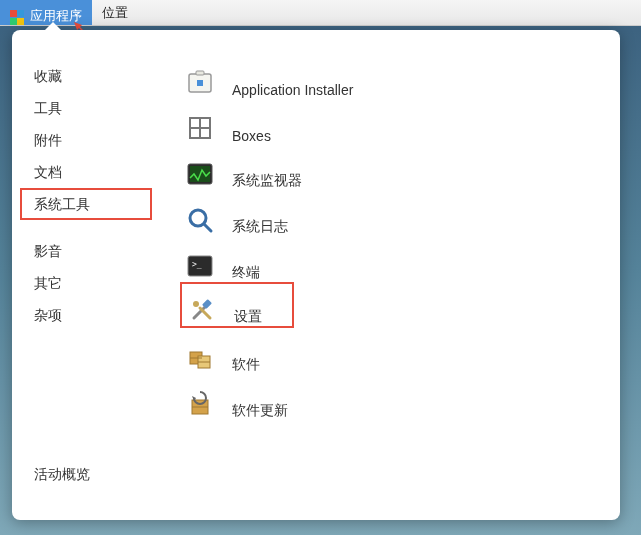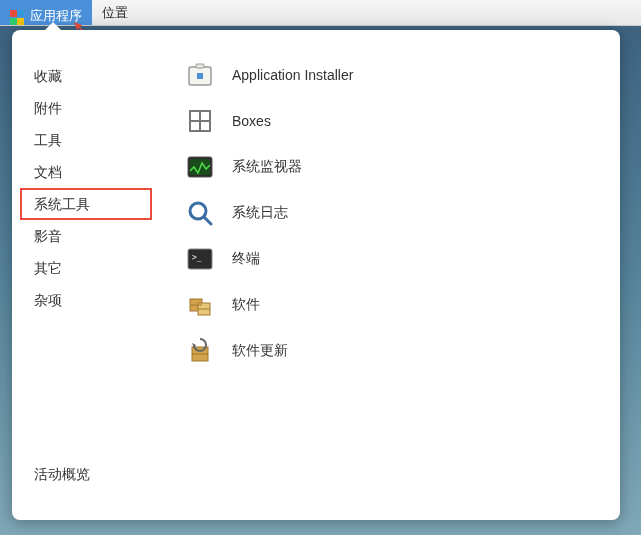--- a/index.html
+++ b/index.html
@@ -8,25 +8,25 @@
 .topbar .menu-btn.active{background:#4a90d9;color:#fff;align-items:flex-end;}
 .topbar .logo{width:15px;height:15px;margin-right:5px;display:flex;flex-wrap:wrap;}
 .topbar .logo span{width:7px;height:7px;}
 .l1{background:#e74c3c;} .l2{background:#3498db;} .l3{background:#2ecc71;} .l4{background:#f1c40f;}
 .arrow-annotation{position:absolute;top:20px;left:72px;width:30px;height:30px;pointer-events:none;}
 .arrow-annotation svg{width:100%;height:100%;}
 .dropdown{position:absolute;top:30px;left:12px;width:608px;height:490px;background:#fff;border-radius:8px;box-shadow:0 3px 15px rgba(0,0,0,0.3);display:flex;}
 .dropdown::before{content:"";position:absolute;top:-8px;left:33px;width:0;height:0;border-left:8px solid transparent;border-right:8px solid transparent;border-bottom:8px solid #fff;}
 .sidebar{width:148px;padding:30px 0 0 0;display:flex;flex-direction:column;}
 .sidebar .cat{padding:3px 0 3px 22px;font-size:14px;color:#333;cursor:pointer;line-height:26px;}
-.sidebar .cat.highlighted{border:2px solid #e74c3c;margin:0 8px 0 8px;padding:1px 0 1px 12px;}
+.sidebar .cat.highlighted{border:2px solid #e74c3c;margin:0 8px 15px 8px;padding:1px 0 1px 12px;}
 .sidebar .spacer{flex:1;}
 .sidebar .overview{padding:0 0 36px 22px;font-size:14px;color:#333;cursor:pointer;}
 .applist{flex:1;padding:22px 0 0 20px;}
-.app-row{display:flex;align-items:center;height:46px;cursor:pointer;}
+.app-row{display:flex;align-items:flex-end;height:46px;cursor:pointer;}
 .app-row.highlighted{border:2px solid #e74c3c;width:110px;height:42px;}
 .app-icon{width:32px;height:32px;margin:0 16px 0 4px;flex-shrink:0;display:flex;align-items:center;justify-content:center;}
 .app-label{font-size:14px;color:#333;}
 svg{display:block;}
 </style>
 </head>
 <body>
 
 <div class="topbar">
   <div class="menu-btn active">
@@ -46,22 +46,22 @@
 <div class="arrow-annotation">
   <svg viewBox="0 0 30 30">
       <line x1="28" y1="28" x2="6" y2="6" stroke="#e74c3c" stroke-width="1.5"></line>
       <polygon points="2,2 10,5 5,10" fill="#e74c3c"></polygon>
     </svg>
 </div>
 
 <div class="dropdown">
   <div class="sidebar">
     <div class="cat">收藏</div>
+    <div class="cat">工具</div>
     <div class="cat">附件</div>
-    <div class="cat">工具</div>
     <div class="cat">文档</div>
     <div class="cat highlighted">系统工具</div>
     <div class="cat">影音</div>
     <div class="cat">其它</div>
     <div class="cat">杂项</div>
     <div class="spacer"></div>
     <div class="overview">活动概览</div>
   </div>
 
   <div class="applist">
@@ -112,20 +112,31 @@
     <div class="app-row">
       <span class="app-icon">
         <svg width="32" height="32" viewBox="0 0 32 32">
             <rect x="4" y="6" width="24" height="20" rx="2" fill="#2b2b2b" stroke="#888"></rect>
             <text x="8" y="17" fill="#eee" font-size="8" font-family="monospace">&gt;_</text>
           </svg>
       </span>
       <span class="app-label">终端</span>
     </div>
 
+    <div class="app-row highlighted">
+      <span class="app-icon">
+        <svg width="32" height="32" viewBox="0 0 32 32">
+            <line x1="8" y1="24" x2="20" y2="12" stroke="#888" stroke-width="3" stroke-linecap="round"></line>
+            <rect x="18" y="6" width="6" height="8" rx="1" fill="#5a8fc7" transform="rotate(45 21 10)"></rect>
+            <line x1="24" y1="24" x2="14" y2="14" stroke="#c7a85a" stroke-width="3" stroke-linecap="round"></line>
+            <circle cx="10" cy="10" r="3" fill="#c7a85a"></circle>
+          </svg>
+      </span>
+      <span class="app-label">设置</span>
+    </div>
 
     <div class="app-row">
       <span class="app-icon">
         <svg width="32" height="32" viewBox="0 0 32 32">
             <rect x="6" y="10" width="12" height="12" fill="#d4a24a" stroke="#a07830"></rect>
             <rect x="14" y="14" width="12" height="12" fill="#e8c878" stroke="#a07830"></rect>
             <line x1="6" y1="16" x2="18" y2="16" stroke="#a07830"></line>
             <line x1="14" y1="20" x2="26" y2="20" stroke="#a07830"></line>
           </svg>
       </span>

